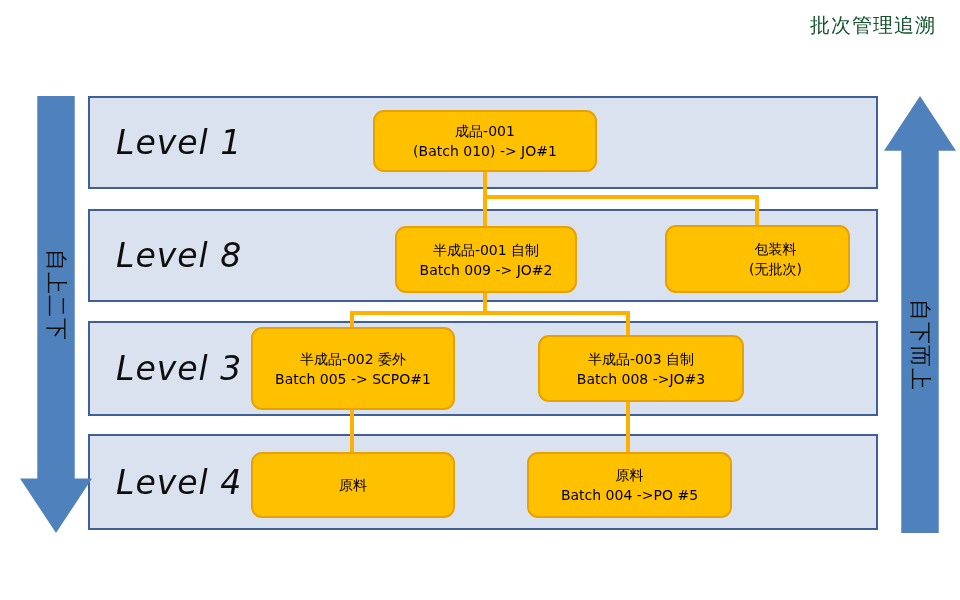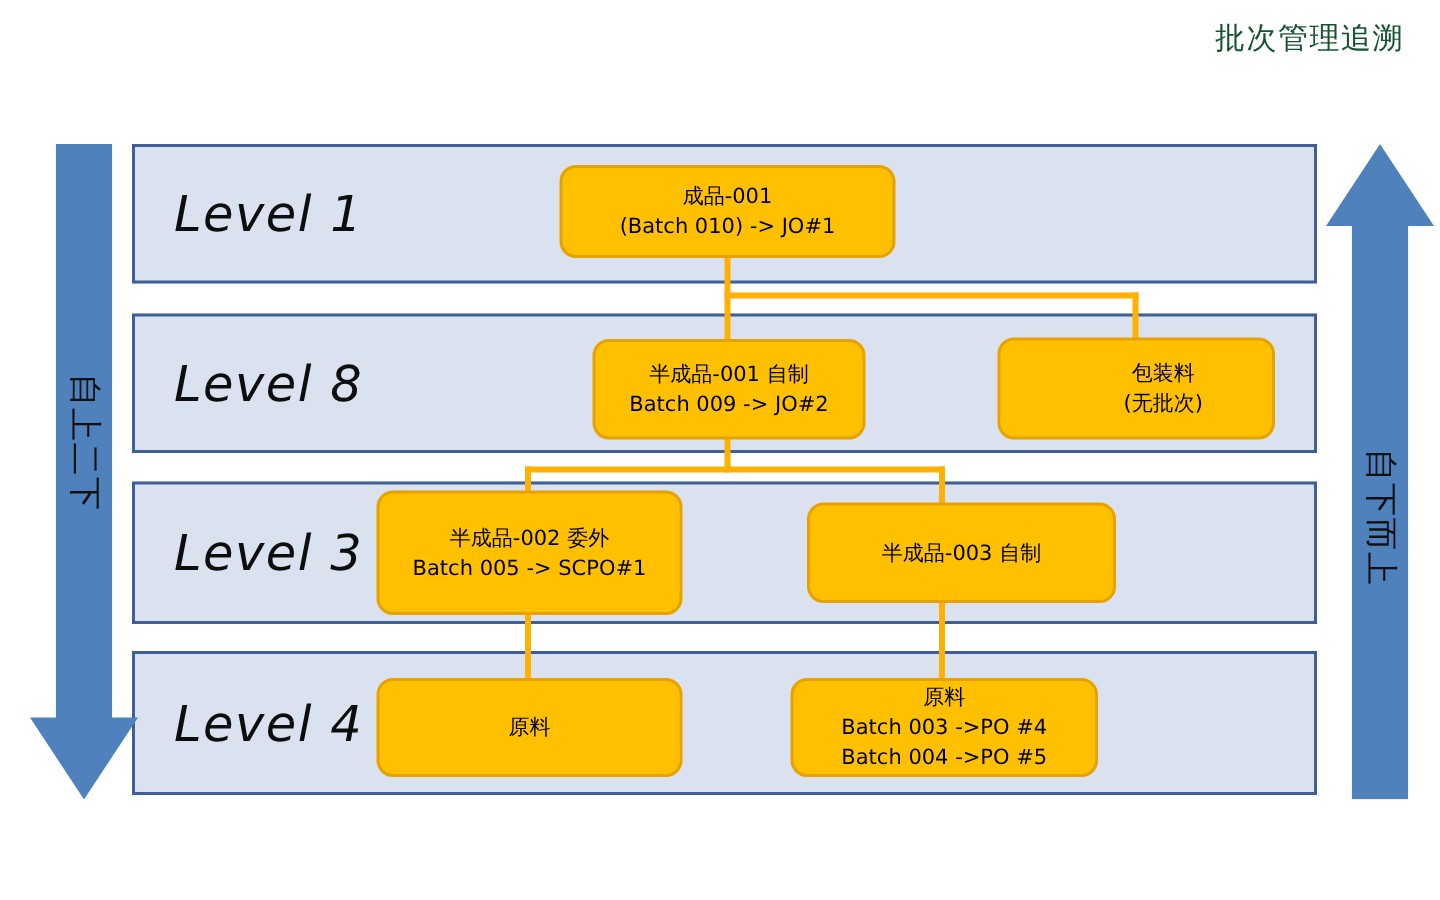--- a/index.html
+++ b/index.html
@@ -109,25 +109,25 @@
     <span>(无批次)</span>
   </div>
 
   <div id="node-semi002" class="node">
     <span>半成品-002 委外</span>
     <span>Batch 005 -&gt; SCPO#1</span>
   </div>
 
   <div id="node-semi003" class="node">
     <span>半成品-003 自制</span>
+    <span>Batch 008 -&gt;JO#3</span>
   </div>
 
   <div id="node-raw-left" class="node">
     <span>原料</span>
   </div>
 
   <div id="node-raw-right" class="node">
     <span>原料</span>
-    <span>Batch 003 -&gt;PO #4</span>
     <span>Batch 004 -&gt;PO #5</span>
   </div>
 
 </div>
 
 </body></html>

